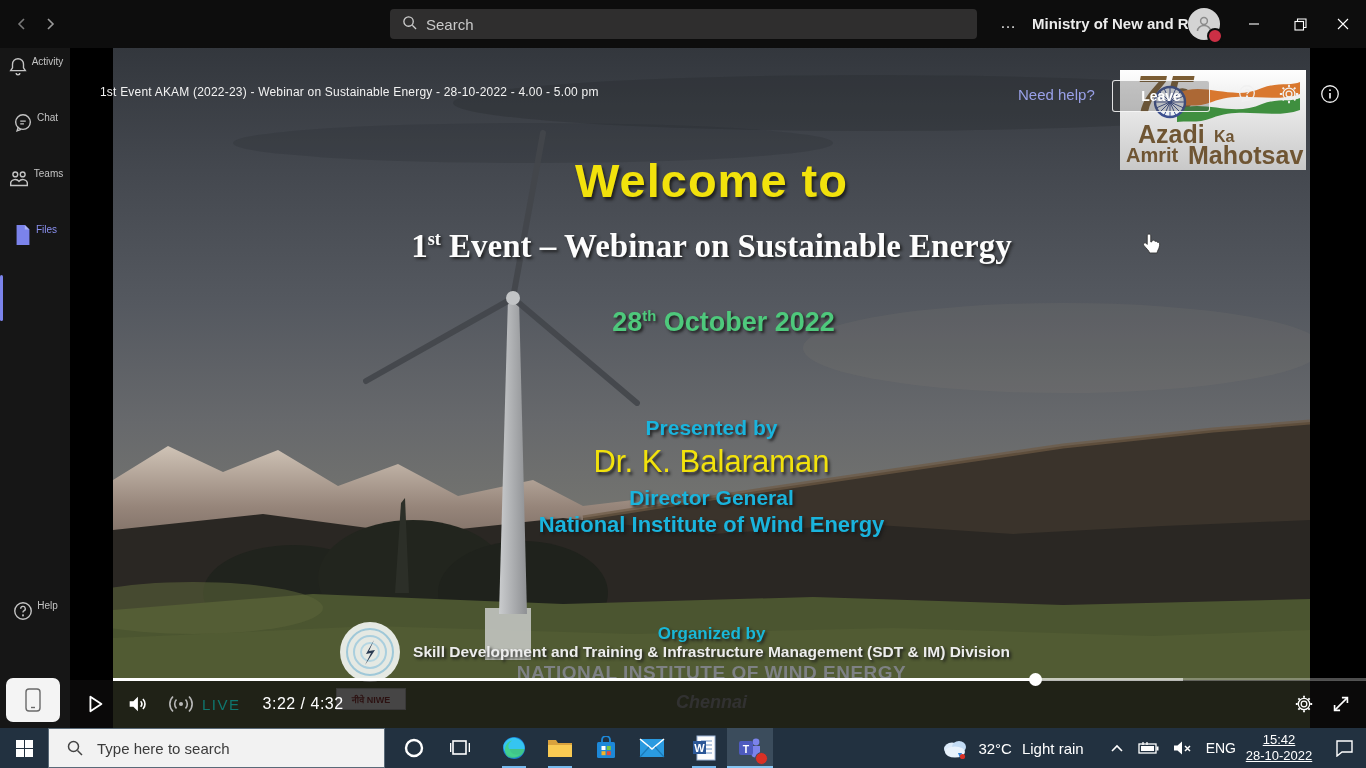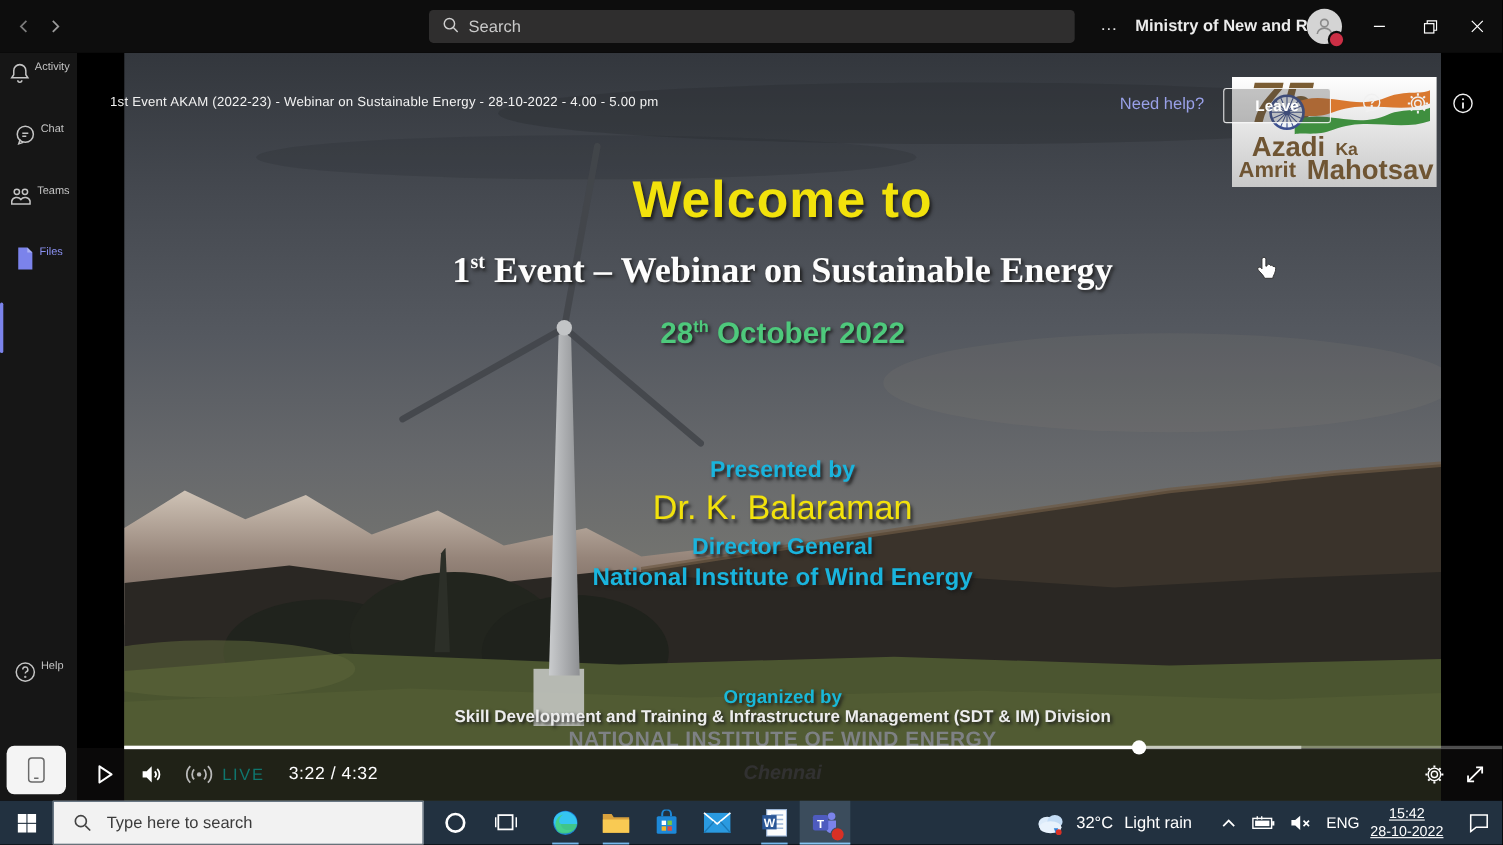--- a/index.html
+++ b/index.html
@@ -205,32 +205,42 @@
         <g stroke="#43464b" stroke-width="6" stroke-linecap="round" opacity="0.9">
           <path d="M400 250 L430 85"></path>
           <path d="M400 250 L253 333"></path>
           <path d="M400 250 L524 355"></path>
         </g>
         <circle cx="400" cy="250" r="7" fill="#c2c4c6"></circle>
       </svg>
 
       <div class="slide-line y-shadow" style="top:105px;font-size:47px;font-weight:bold;letter-spacing:1px;color:#f2e20c;">Welcome to</div>
       <div class="slide-line w-shadow" style="top:180px;font-family:'Liberation Serif',serif;font-size:33px;font-weight:bold;color:#fdfdfd;"><span>1</span><sup>st</sup><span> Event – Webinar on Sustainable Energy</span></div>
-      <div class="slide-line w-shadow" style="top:240px;font-size:27px;font-weight:bold;color:#4ec97c;"><span>28</span><sup>th</sup><span> October 2022</span></div>
+      <div class="slide-line w-shadow" style="top:259px;font-size:27px;font-weight:bold;color:#4ec97c;padding-left:12px;"><span>28</span><sup>th</sup><span> October 2022</span></div>
       <div class="slide-line w-shadow" style="top:368px;font-size:21px;font-weight:bold;color:#1ab4dd;">Presented by</div>
       <div class="slide-line y-shadow" style="top:396px;font-size:31px;font-weight:normal;color:#f2e20c;">Dr. K. Balaraman</div>
       <div class="slide-line w-shadow" style="top:438px;font-size:21px;font-weight:bold;color:#1ab4dd;">Director General</div>
       <div class="slide-line w-shadow" style="top:464px;font-size:22px;font-weight:bold;color:#1ab4dd;">National Institute of Wind Energy</div>
       <div class="slide-line w-shadow" style="top:576px;font-size:17px;font-weight:bold;color:#19b8d8;">Organized by</div>
       <div class="slide-line w-shadow" style="top:595px;font-size:15.5px;font-weight:bold;color:#ececec;">Skill Development and Training &amp; Infrastructure Management (SDT &amp; IM) Division</div>
       <div class="slide-line" style="top:614px;font-size:19px;font-weight:bold;letter-spacing:.5px;color:#7e8184;">NATIONAL INSTITUTE OF WIND ENERGY</div>
       <div class="slide-line" style="top:644px;font-size:18px;font-weight:bold;font-style:italic;color:#8d8f91;">Chennai</div>
     </div>
   </div>
 
+  <div id="niwe" class="abs">
+    <svg width="64" height="64" viewBox="0 0 64 64">
+      <circle cx="32" cy="32" r="30" fill="#f2f5f2" opacity="0.92"></circle>
+      <circle cx="32" cy="32" r="23" fill="none" stroke="#9fc8d8" stroke-width="2"></circle>
+      <circle cx="32" cy="32" r="16" fill="none" stroke="#aacfde" stroke-width="2"></circle>
+      <circle cx="32" cy="32" r="9" fill="none" stroke="#b5d6e2" stroke-width="2"></circle>
+      <path d="M36 20 L28 34 L33 33 L27 45 L37 30 L31 31 Z" fill="#2a3b52"></path>
+    </svg>
+    <div id="niwe-badge">नीवे NIWE</div>
+  </div>
 
   <div id="meet-title" class="abs">1st Event AKAM (2022-23) - Webinar on Sustainable Energy - 28-10-2022 - 4.00 - 5.00 pm</div>
   <div id="need-help" class="abs">Need help?</div>
 
   <div id="azadi" class="abs">
     <div style="position:absolute;left:16px;top:-6px;font-size:52px;font-weight:bold;font-style:italic;color:#7a5c33;">75</div>
     <svg width="130" height="60" viewBox="0 0 130 60" style="position:absolute;left:52px;top:2px;">
       <path d="M5 22 C30 8 60 30 90 16 C105 10 120 14 128 10 L128 22 C100 32 70 18 40 30 C25 36 12 32 5 34 Z" fill="#d9782f"></path>
       <path d="M5 38 C30 26 60 46 90 32 C105 26 120 30 128 26 L128 38 C100 48 70 34 40 46 C25 52 12 48 5 50 Z" fill="#3f8f3f"></path>
     </svg>

